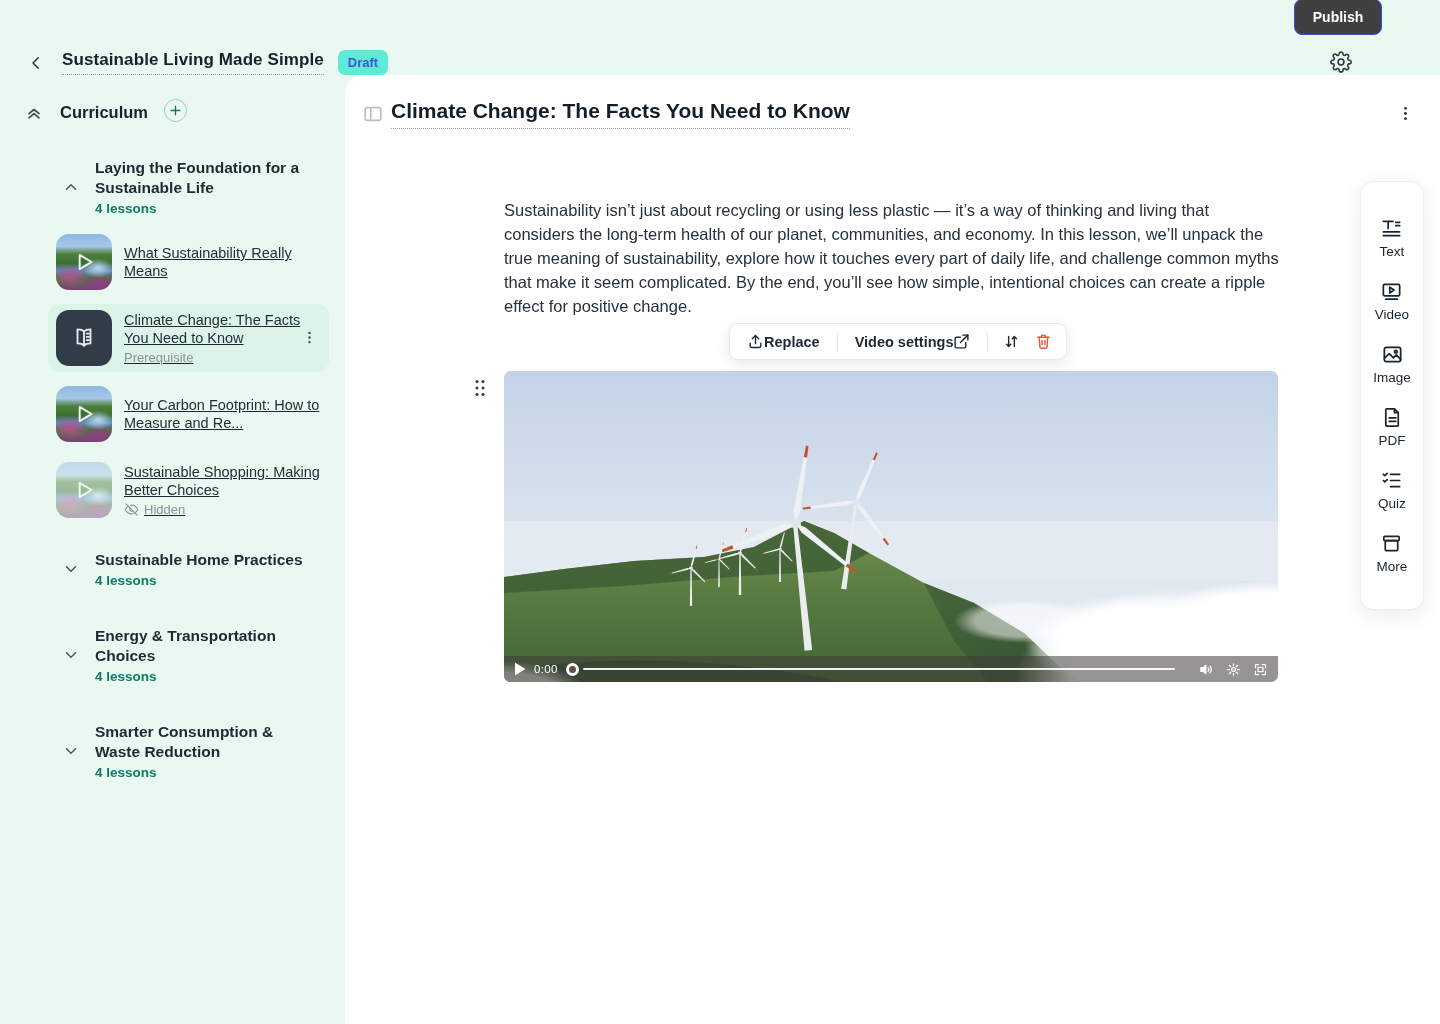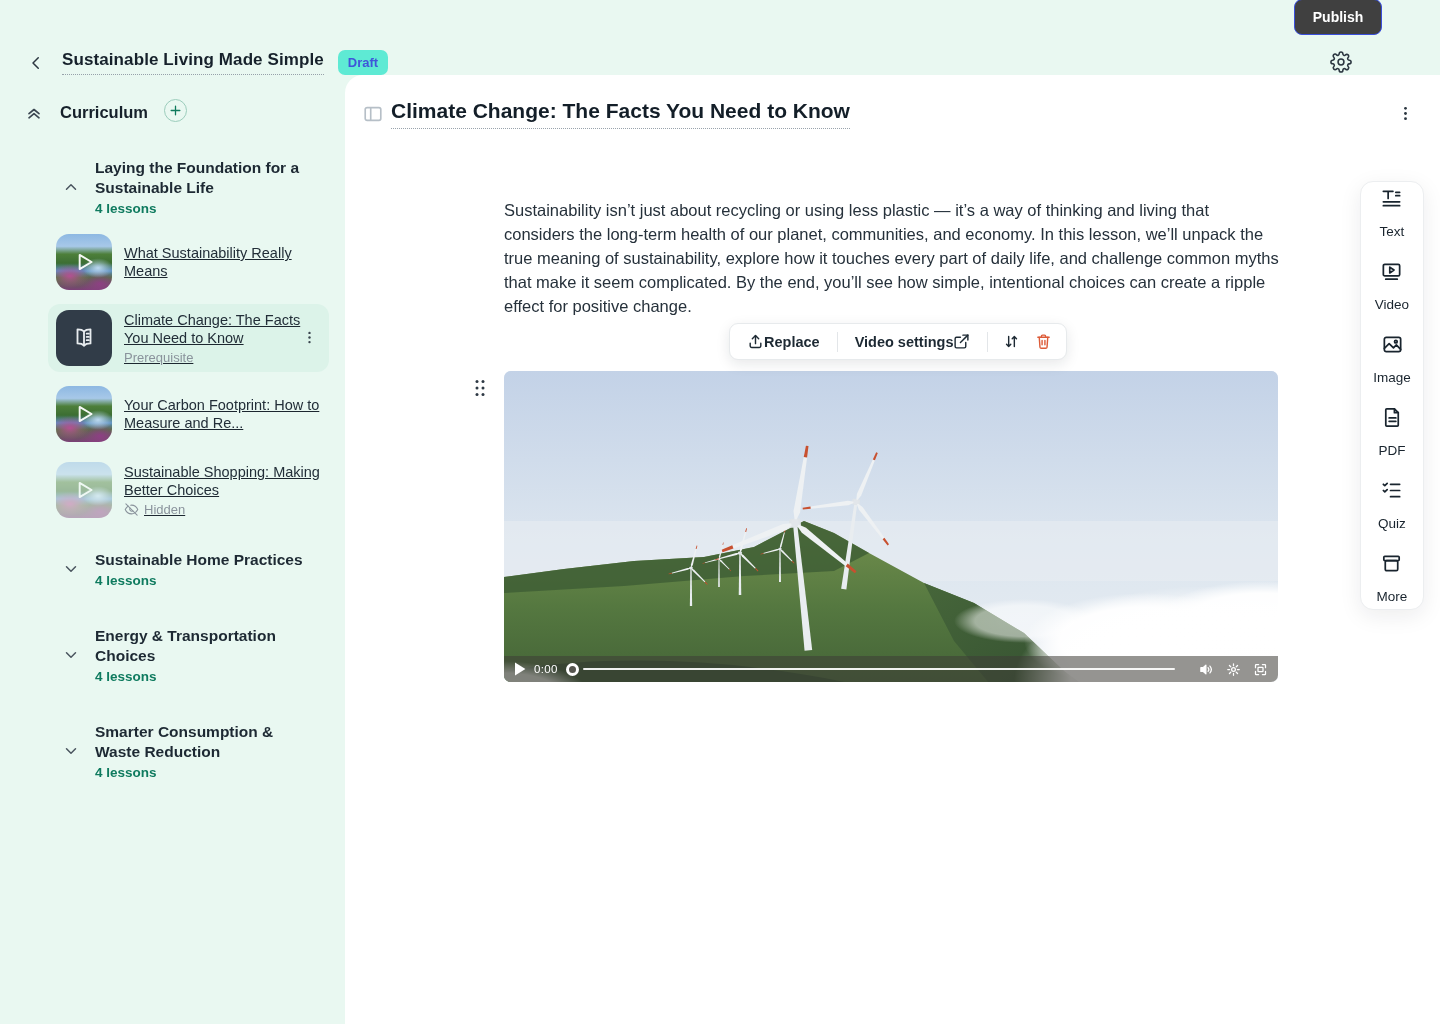--- a/index.html
+++ b/index.html
@@ -106,21 +106,21 @@
   .vc-icon{ width:15px; height:15px; cursor:pointer; }
   .vc-play{ width:12px; height:14px; cursor:pointer; }
 
   
   .insert-panel{
     position:absolute; left:1360px; top:181px; width:64px; height:429px;
     background:#fff; border:1px solid #eceef0; border-radius:13px;
     box-shadow:0 6px 22px rgba(20,30,40,.08);
     display:flex; flex-direction:column; align-items:center; justify-content:center; gap:21px; z-index:6;
   }
-  .insert-item{ display:flex; flex-direction:column; align-items:center; gap:14px; cursor:pointer; color:#19242e; }
+  .insert-item{ display:flex; flex-direction:column; align-items:center; gap:4px; cursor:pointer; color:#19242e; }
   .insert-item .lbl{ font-size:13.5px; font-weight:500; }
 </style>
 </head>
 <body>
 
 <header class="topbar">
   <div class="back-btn">
     <svg width="18" height="18" viewBox="0 0 24 24" fill="none" stroke="currentColor" stroke-width="2" stroke-linecap="round" stroke-linejoin="round">
         <path d="M15 5l-7 7 7 7"></path>
       </svg>

